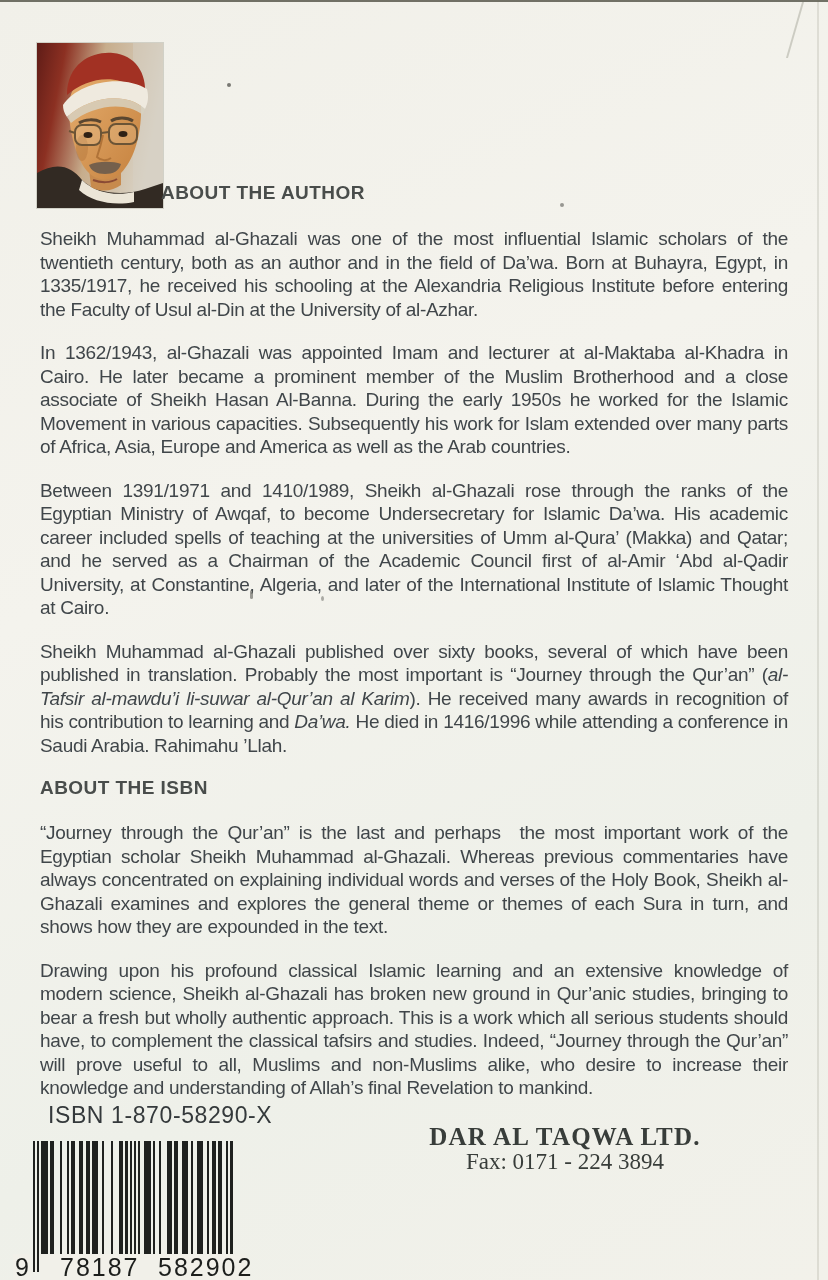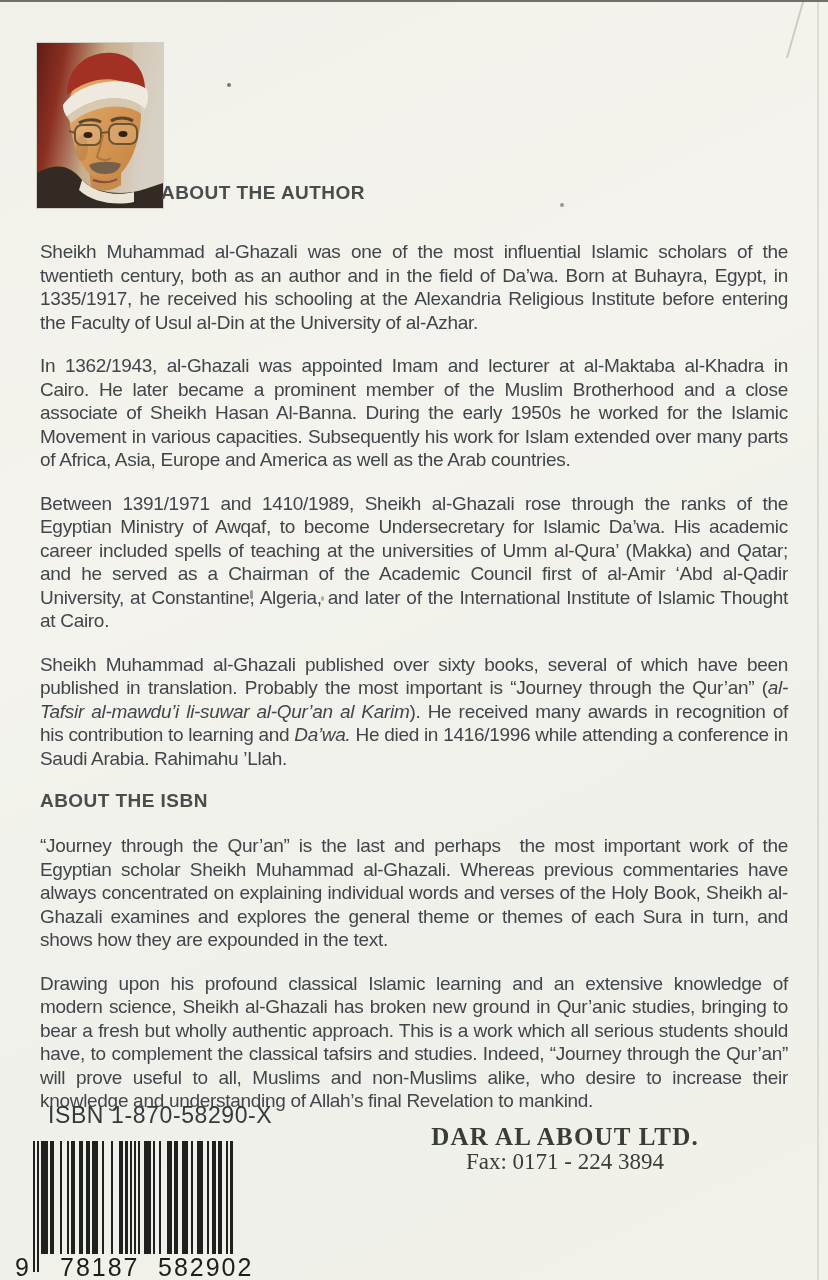--- a/index.html
+++ b/index.html
@@ -13,21 +13,21 @@
   .corner-crease{position:absolute;top:2px;right:2px;width:30px;height:56px;
     border-left:2px solid rgba(115,115,100,.30);transform:skewX(-16deg);}
   
   .photo{position:absolute;left:37px;top:43px;width:126px;height:165px;outline:1px solid rgba(150,148,135,.35);}
   .photo svg{display:block;width:100%;height:100%;}
   
   .h{font-weight:bold;font-size:19px;letter-spacing:.45px;color:var(--ink-heading,#494d4b);margin:0;}
   .h-author{position:absolute;left:161px;top:182px;}
   
   .content{position:absolute;left:40px;top:225px;width:748px;}
-  .content p{margin:15px 0 20px 0;font-size:19px;line-height:23.5px;letter-spacing:-.3px;
+  .content p{margin:2px 0 20px 0;font-size:19px;line-height:23.5px;letter-spacing:-.3px;
     text-align:justify;color:var(--ink-body,#40464a);}
   .content .it{font-style:italic;}
   .h-book{margin:20px 0 22px 0;}
   
   .isbn{position:absolute;left:48px;top:1102px;font-size:23px;letter-spacing:.6px;color:#34393b;}
   .barcode{position:absolute;left:33px;top:1141px;width:210px;height:142px;}
   .bars{position:absolute;inset:0;}
   .bar{position:absolute;top:0;width:2.2px;height:117px;background:#1f211f;}
   .bar.tall{height:131px;}
   .bc-digits{position:absolute;top:113px;left:0;width:210px;height:29px;
@@ -160,21 +160,21 @@
         <div class="bar tall" style="left: 197.4px; background: rgb(31, 33, 31);"></div>
       </div>
     <div class="bc-digits">
       <span class="d9">9</span>
       <span class="dl">781870</span>
       <span class="dr">582902</span>
     </div>
   </div>
 
   <div class="publisher">
-    <div class="name">DAR AL ABOUT LTD.</div>
+    <div class="name">DAR AL TAQWA LTD.</div>
     <div class="line">Fax: 0171 - 224 3894</div>
   </div>
 
   <div class="speck s1"></div>
   <div class="speck s2"></div>
   <div class="speck s3"></div>
   <div class="speck s4"></div>
 </div>
 
 </body></html>

